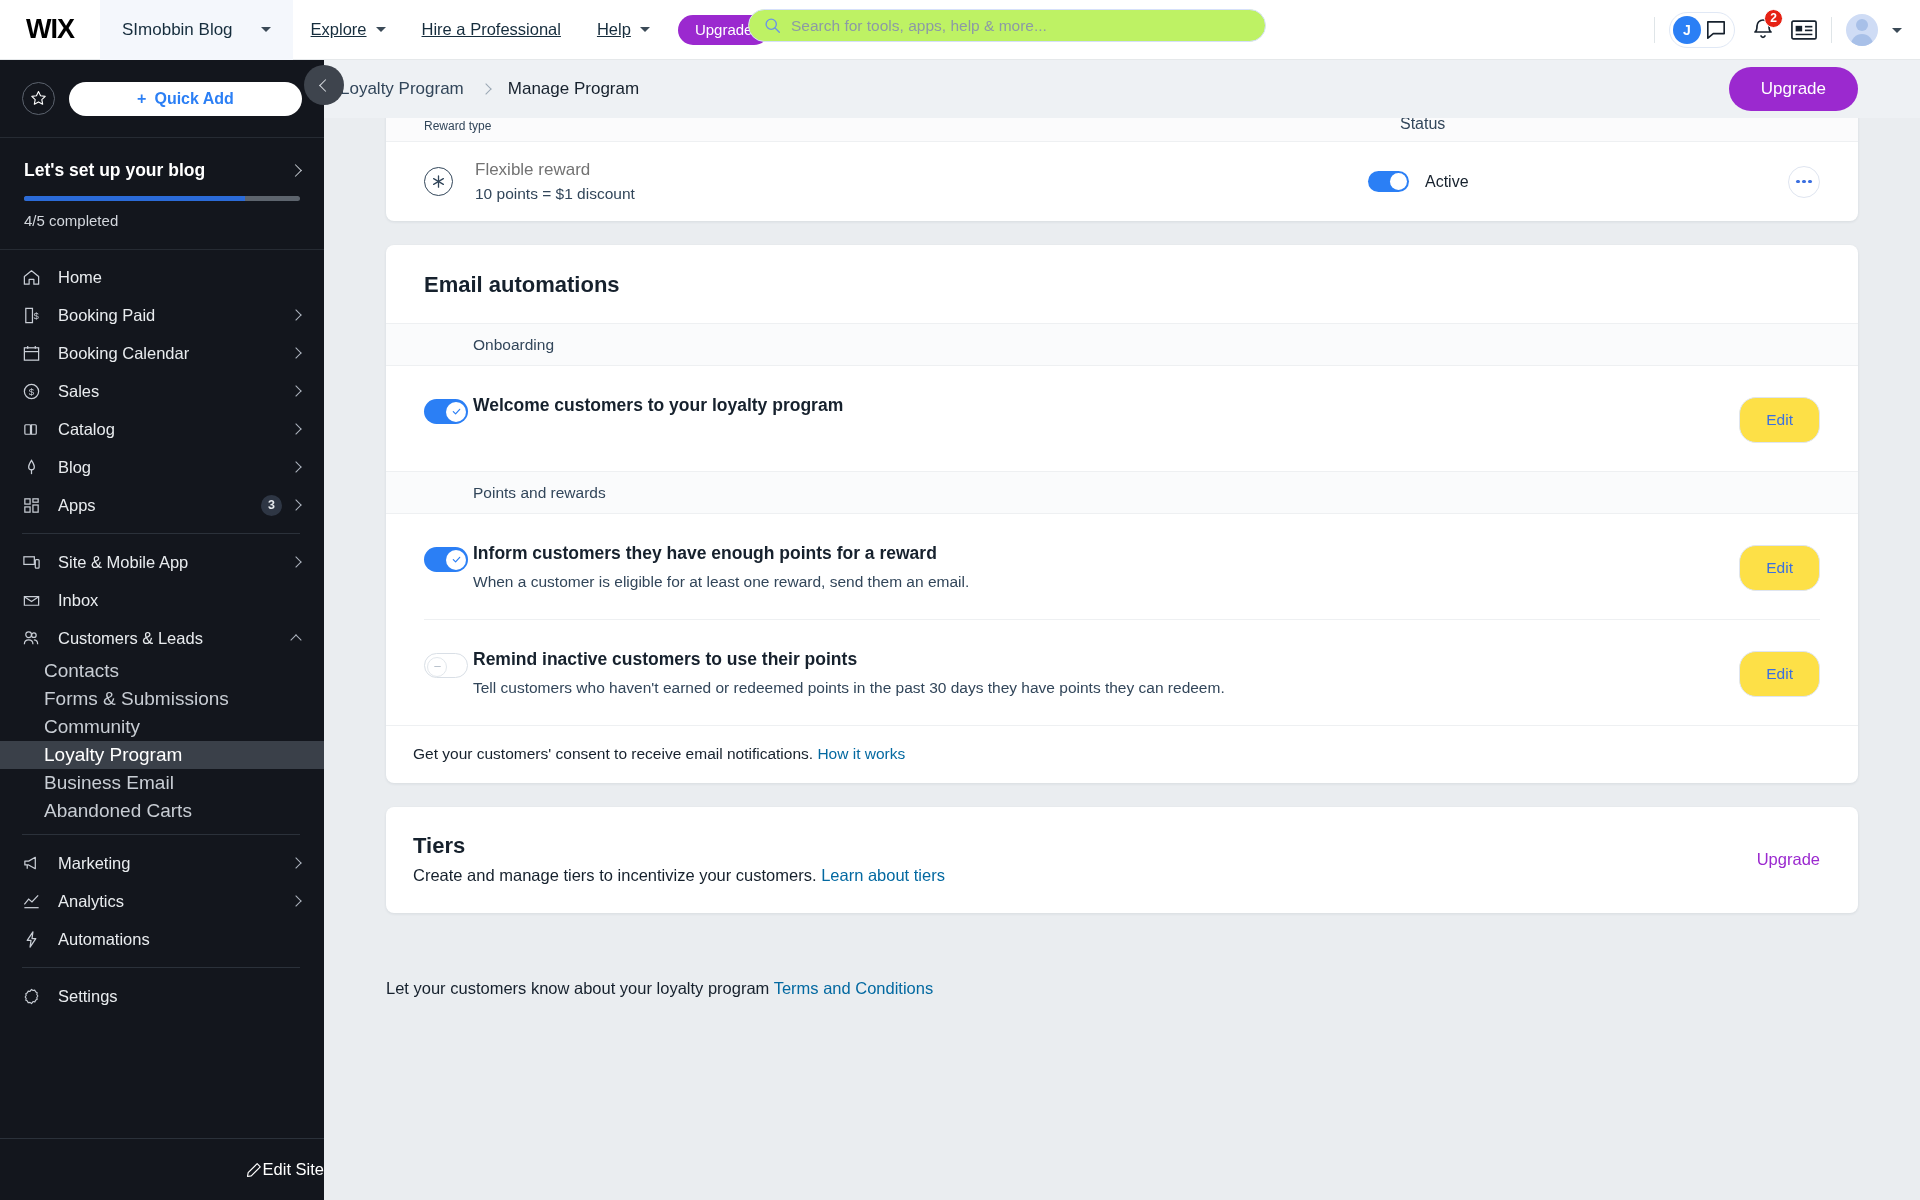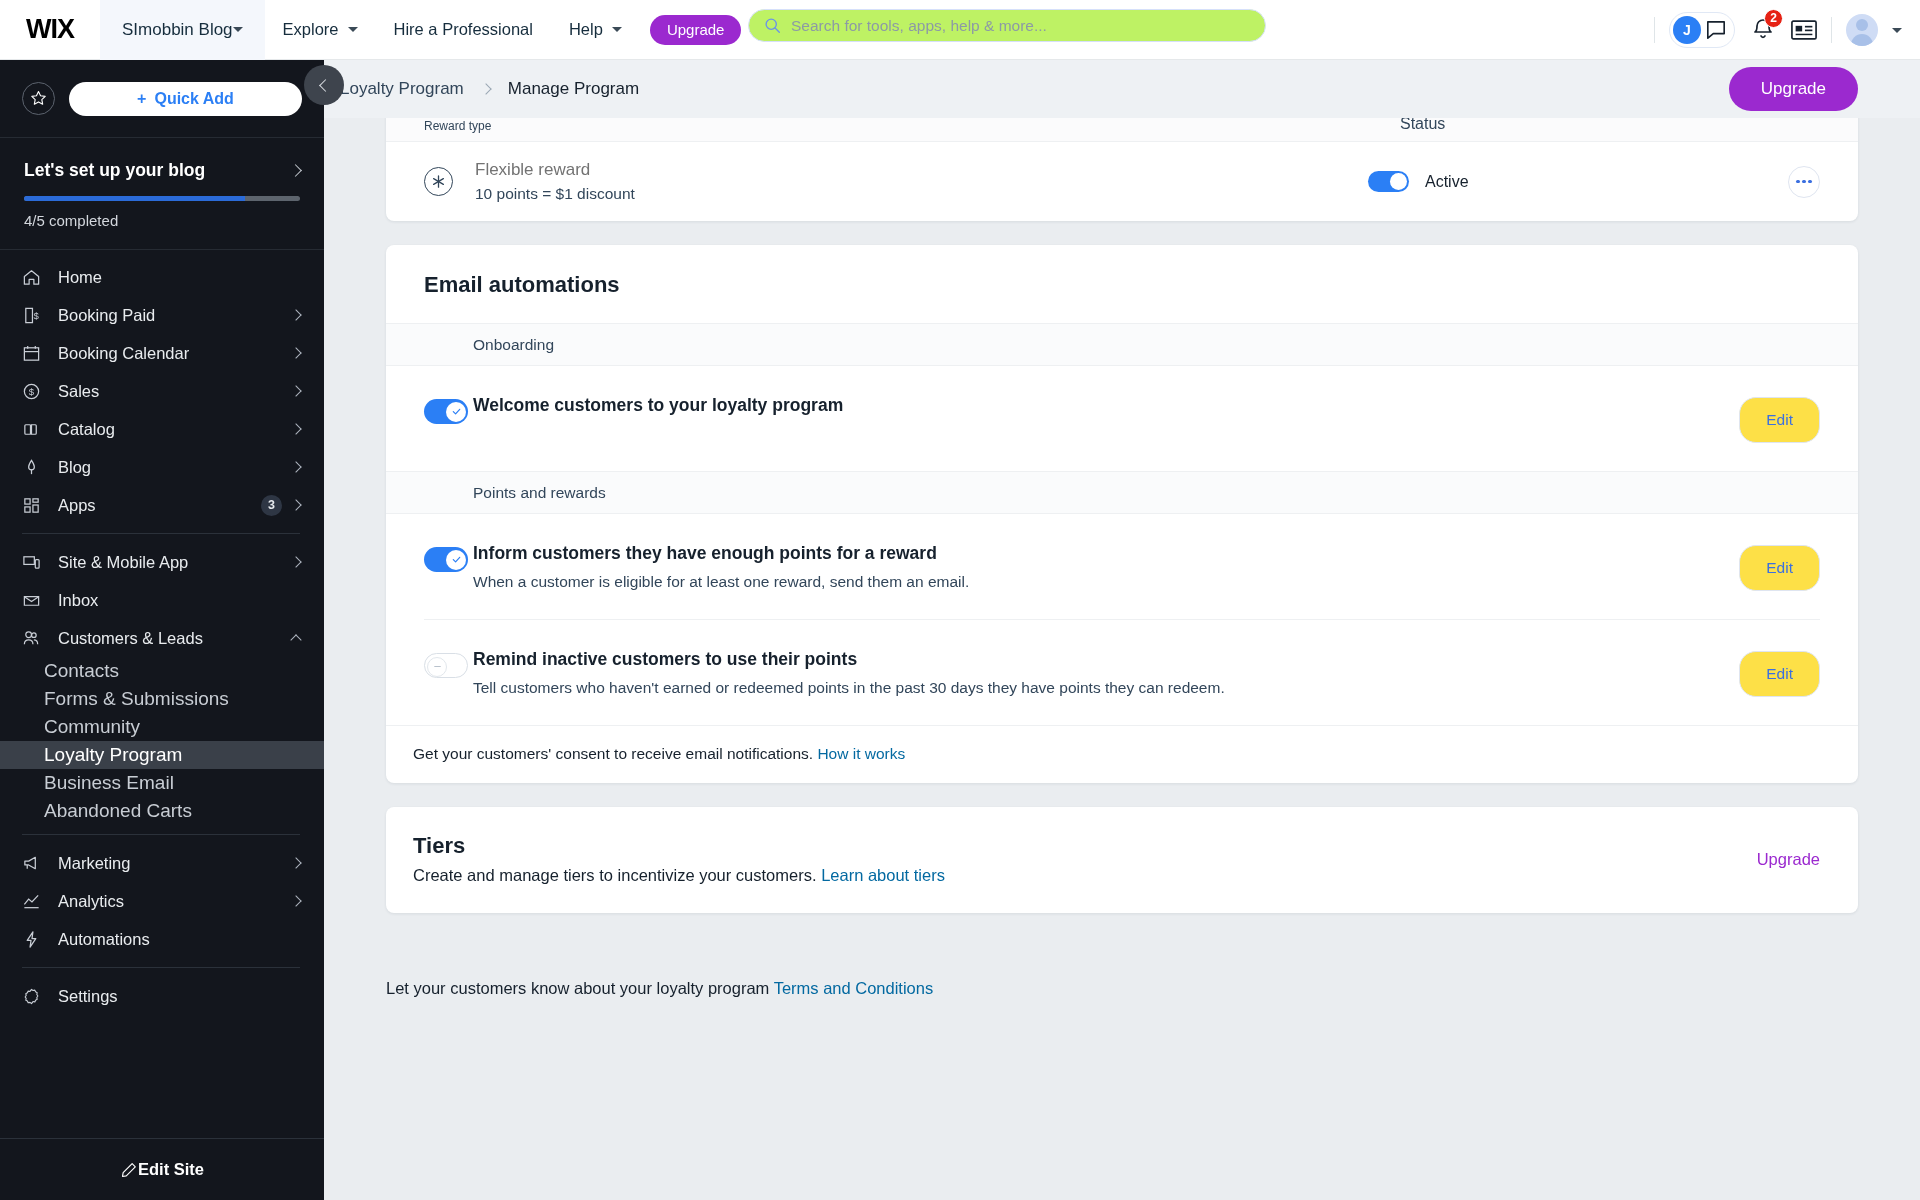--- a/index.html
+++ b/index.html
@@ -15,27 +15,27 @@
     position: absolute; top: 0; left: 0; width: 1920px; height: 60px;
     background: #fff; display: flex; align-items: center;
     border-bottom: 1px solid #e5e8ea; z-index: 30;
   }
   .wix-logo {
     width: 100px; display: flex; align-items: center; justify-content: center;
     font-size: 27px; font-weight: 700; letter-spacing: -1px; color: #000;
     font-family: "Liberation Sans", sans-serif;
   }
   .site-switcher {
-    height: 60px; padding: 0 22px; display: flex; align-items: center; gap: 0;
+    height: 60px; padding: 0 22px; display: flex; align-items: center; gap: 28px;
     background: #f4f7fc; font-size: 17px; color: #162d3d; font-weight: 400;
     cursor: pointer;
   }
   .nav-item {
     height: 60px; padding: 0 18px; display: flex; align-items: center; gap: 9px;
-    font-size: 16.5px; color: #162d3d; cursor: pointer;
+    font-size: 16.5px; color: #162d3d; cursor: pointer; text-decoration: underline;
   }
   .chev-d {
     width: 0; height: 0; border-left: 5px solid transparent;
     border-right: 5px solid transparent; border-top: 5.5px solid #3b4a57;
     display: inline-block;
   }
   .upgrade-pill {
     margin-left: 10px; background: #9b29cf; color: #fff; border: none;
     border-radius: 20px; height: 30px; padding: 0 17px; font-size: 15px;
     font-weight: 500; cursor: pointer; font-family: inherit;
@@ -141,22 +141,22 @@
   }
   .sb-sep { height: 1px; background: #2b313a; margin: 9px 24px 9px 22px; }
   .sb-sub {
     height: 28px; display: flex; align-items: center; padding-left: 44px;
     font-size: 19px; color: #c8cdd4; cursor: pointer;
   }
   .sb-sub.active { background: #3a4049; color: #fff; }
   .sb-bottom {
     position: absolute; bottom: 0; left: 0; width: 100%; height: 62px;
     background: #13161d; border-top: 1px solid #2b313a;
-    display: flex; align-items: center; justify-content: center; 
-    cursor: pointer; font-size: 16.5px; color: #fff; font-weight: bold;
+    display: flex; align-items: center; justify-content: flex-end; 
+    cursor: pointer; font-size: 16.5px; color: #fff;
   }
 
   
   .main { position: absolute; top: 60px; left: 324px; width: 1596px; height: 1140px; background: #eaedf0; }
   .page-head {
     height: 58px; background: #eef1f4; display: flex; align-items: center;
     padding: 0 62px 0 0; position: relative;
   }
   .collapse-btn {
     position: absolute; left: -20px; top: 5px; width: 40px; height: 40px;

